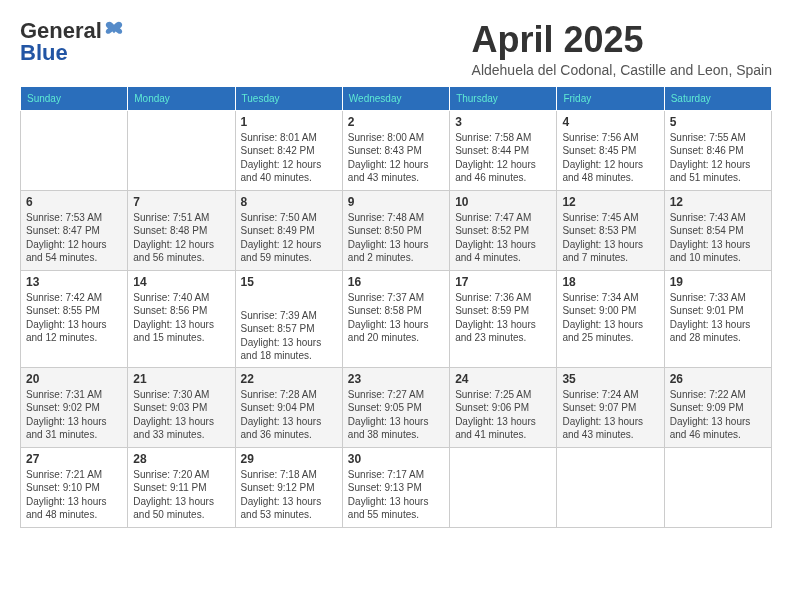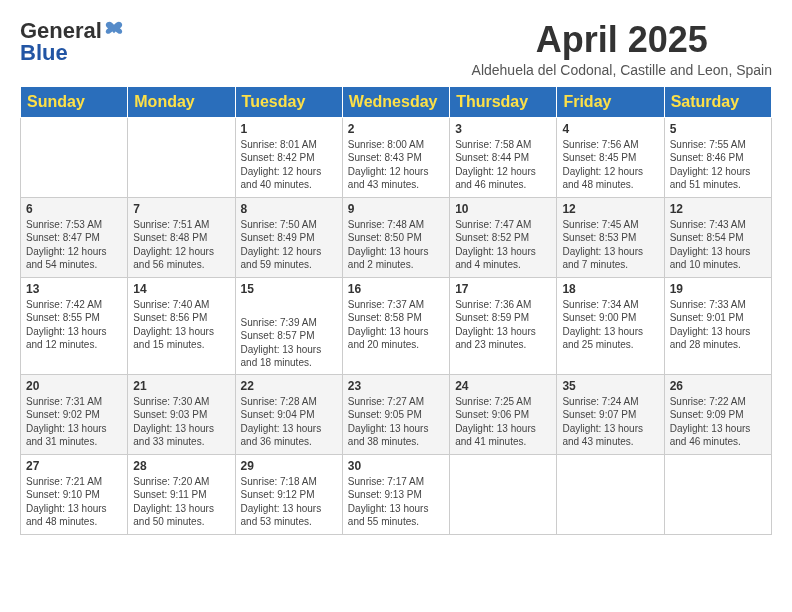--- a/index.html
+++ b/index.html
@@ -32,43 +32,43 @@
       font-weight: bold;
       color: #2255a4;
       line-height: 1;
     }
     .logo-bird {
       width: 20px;
       height: 18px;
       display: inline-block;
     }
     .title-block {
-      text-align: center;
+      text-align: left;
     }
     .calendar-title {
       font-size: 36px;
       font-weight: bold;
       color: #333;
       line-height: 1.1;
     }
     .calendar-subtitle {
       font-size: 14px;
       color: #555;
       margin-top: 2px;
     }
     table {
       width: 100%;
       border-collapse: collapse;
       margin-top: 8px;
     }
     thead tr th {
       background-color: #2a6ebb;
-      color: #fde047;
-      font-size: 16px;
-      font-weight: bold;
+      color: #5eead4;
+      font-size: 10px;
+      font-weight: normal;
       padding: 6px 6px;
       text-align: left;
       border: 1px solid #fff;
     }
     tbody tr td {
       border: 1px solid #ccc;
       vertical-align: top;
       padding: 4px 5px;
       font-size: 10.5px;
       color: #333;

